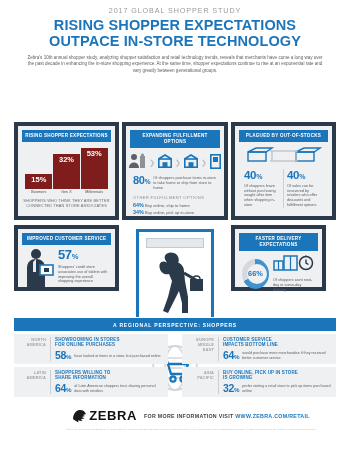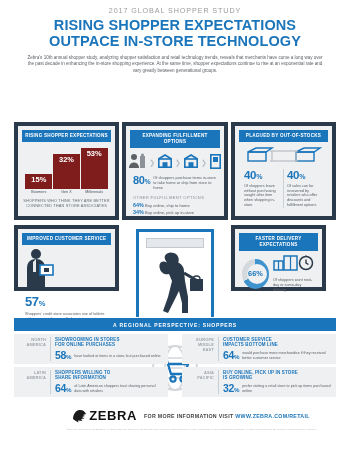--- a/index.html
+++ b/index.html
@@ -95,21 +95,21 @@
   
   .row2{position:absolute;left:0;top:225px;width:350px;height:92px;}
   .f4{left:14px;width:105px;height:66px;top:0;}
   .f5{left:231px;width:95px;height:66px;top:0;}
   .midshop{position:absolute;left:122px;top:0;width:106px;height:92px;}
   .midshop .door{position:absolute;left:14px;top:4px;width:78px;height:88px;
       border:3px solid #1b75bb;border-bottom:none;background:#fff;box-sizing:border-box;}
   .midshop .transom{position:absolute;left:24px;top:13px;width:58px;height:10px;
       background:#e6e9ec;border:1px solid #c5cad0;box-sizing:border-box;}
 
-  .svc-body{display:flex;gap:3px;padding:3px 3px 0;flex-direction:column;}
+  .svc-body{display:flex;gap:3px;padding:3px 3px 0;}
   .svc-txt{flex:1;}
   .svc-num{color:#1b75bb;font-weight:bold;font-size:13px;line-height:13px;letter-spacing:-.4px;}
   .svc-num .pc{font-size:7.5px;}
   .svc-p{font-size:3.8px;line-height:4.8px;color:#5d6166;margin-top:2px;}
 
   .del-body{display:flex;align-items:center;gap:4px;padding:4px 3px 0;}
   .donut{position:relative;width:30px;height:30px;border-radius:50%;
      background:conic-gradient(#3e93ce 0 66%, #d4d9de 66% 100%);}
   .donut::after{content:"";position:absolute;left:5px;top:5px;width:20px;height:20px;
      border-radius:50%;background:#eef0f2;}

